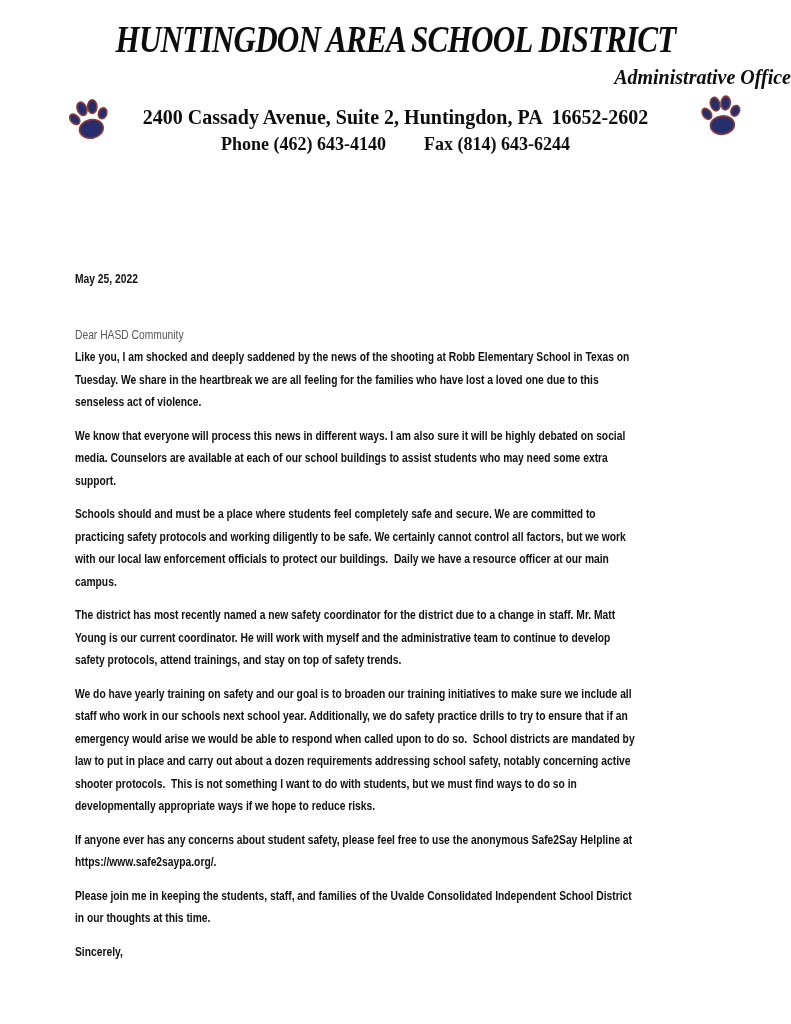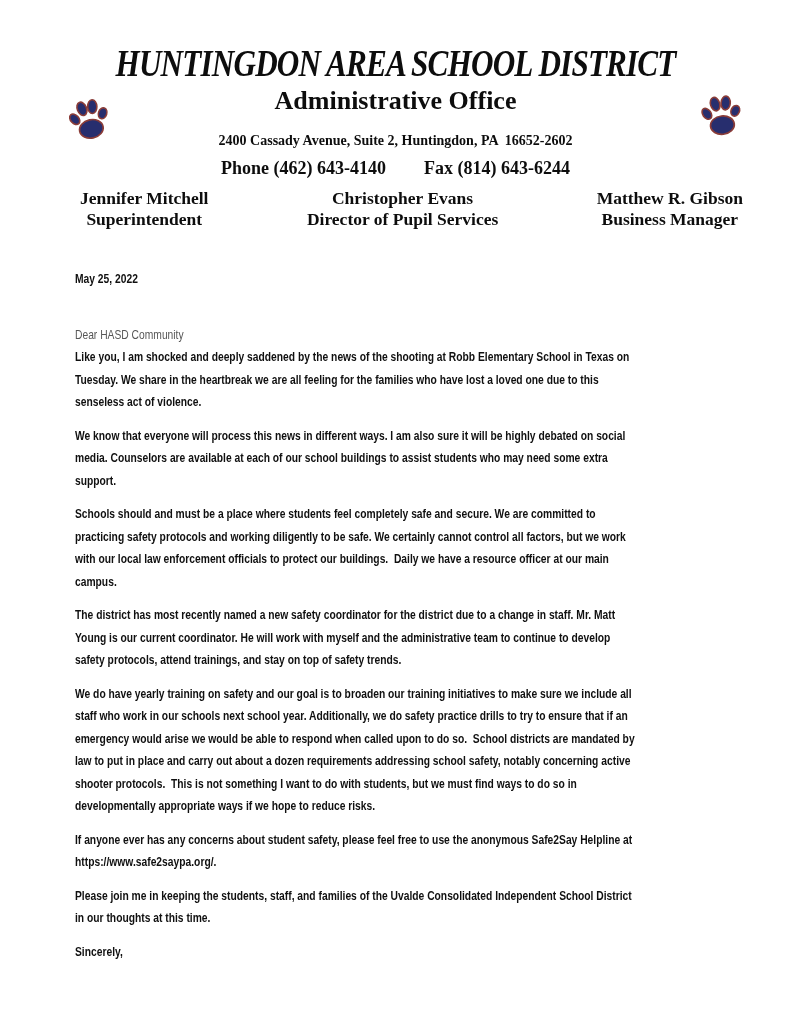--- a/index.html
+++ b/index.html
@@ -7,42 +7,44 @@
     position: relative;
     width: 791px;
     height: 1024px;
     background: #ffffff;
     overflow: hidden;
     font-family: "Liberation Serif", serif;
     color: #0d0d0d;
   }
 
   
-  .header { text-align: center; padding-top: 42px; }
+  .header { text-align: center; padding-top: 18px; }
   .district-name {
     font-size: 38px;
     font-weight: bold;
     font-style: italic;
     letter-spacing: -1px;
     line-height: 42px;
     white-space: nowrap;
   }
   .district-name .squeeze {
     display: inline-block;
     transform: scaleX(0.82);
     transform-origin: center top;
   }
   .office-name {
-    font-size: 26px;
+    font-size: 20px;
     font-weight: bold;
+    font-style: italic;
     line-height: 30px;
     margin-top: 2px;
+    text-align: right;
   }
   .address-line {
-    font-size: 14px;
+    font-size: 20px;
     font-weight: bold;
     line-height: 26px;
     margin-top: 12px;
     white-space: pre-wrap;
   }
   .phone-line {
     font-size: 18px;
     font-weight: bold;
     line-height: 22px;
     margin-top: 3px;
@@ -101,34 +103,20 @@
 
   <div class="header">
     <div class="district-name">
       <span class="squeeze">HUNTINGDON AREA SCHOOL DISTRICT</span>
     </div>
     <div class="office-name">Administrative Office</div>
     <div class="address-line">2400 Cassady Avenue, Suite 2, Huntingdon, PA  16652-2602</div>
     <div class="phone-line">
       <span>Phone (462) 643-4140</span><span class="fax">Fax (814) 643-6244</span>
     </div>
-    <div class="staff-row">
-      <div class="staff-col">
-        <div class="staff-name">Jennifer Mitchell</div>
-        <div class="staff-title">Superintendent</div>
-      </div>
-      <div class="staff-col">
-        <div class="staff-name">Christopher Evans</div>
-        <div class="staff-title">Director of Pupil Services</div>
-      </div>
-      <div class="staff-col">
-        <div class="staff-name">Matthew R. Gibson</div>
-        <div class="staff-title">Business Manager</div>
-      </div>
-    </div>
   </div>
 
   <svg class="paw paw-left" viewBox="0 0 100 100">
     <g fill="#272e6e">
       <g stroke-width="3.5" stroke="#8a3c38">
         <ellipse cx="20" cy="42" rx="9" ry="13" transform="rotate(-30 20 42)"></ellipse>
         <ellipse cx="40" cy="23" rx="10" ry="15" transform="rotate(-10 40 23)"></ellipse>
         <ellipse cx="63" cy="23" rx="10" ry="15" transform="rotate(10 63 23)"></ellipse>
         <ellipse cx="82" cy="42" rx="9" ry="12" transform="rotate(30 82 42)"></ellipse>
         <ellipse cx="51" cy="70" rx="26" ry="20"></ellipse>

